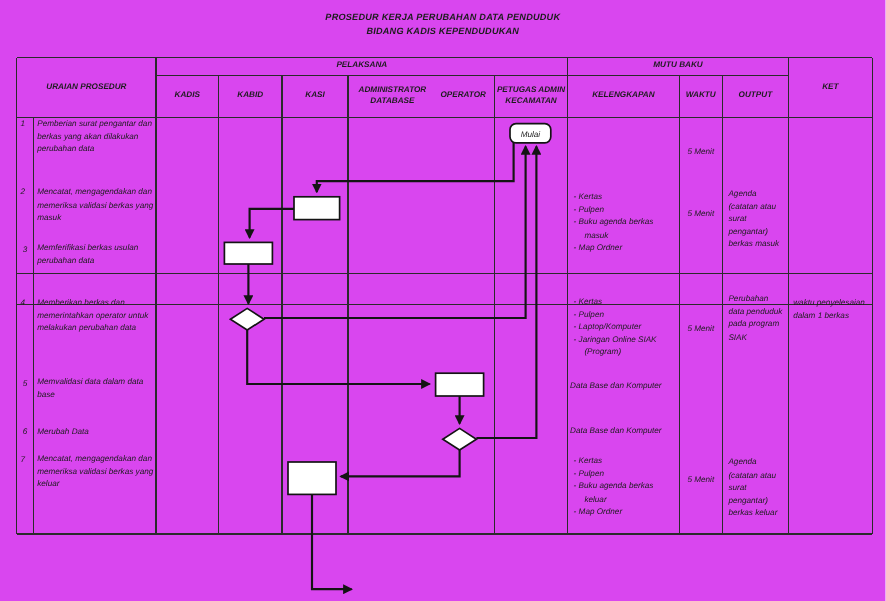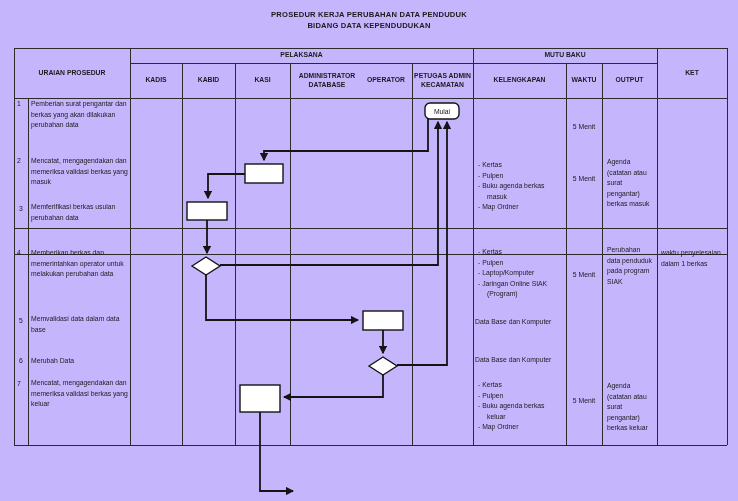--- a/index.html
+++ b/index.html
@@ -1,35 +1,35 @@
 <!DOCTYPE html>
 <html><head>
 <meta charset="utf-8">
 <style>
   html,body{margin:0;padding:0;background:#ffffff;}
-  .page{position:relative;width:738px;height:501px;background:#c4b5fd;overflow:hidden;
-        font-family:"Liberation Sans",sans-serif;color:#1c1c1c;}
+  .page{position:relative;width:738px;height:501px;background:#d946ef;overflow:hidden;
+        font-family:"Liberation Sans",sans-serif;color:#1c1c1c;font-style:italic;}
   .t{position:absolute;font-size:6.8px;line-height:10.5px;color:#1c1c1c;}
   .ctr{text-align:center;}
   .hcell{position:absolute;display:flex;align-items:center;justify-content:center;
          font-size:6.8px;line-height:8.5px;font-weight:bold;text-align:center;}
   .bullet{padding-left:9px;text-indent:-9px;}
   .title-block{position:absolute;top:9px;left:0;width:100%;text-align:center;}
   .title-block div{font-size:7.6px;line-height:11px;font-weight:bold;letter-spacing:.2px;}
   svg{position:absolute;top:0;left:0;}
   .svgtext{font-family:"Liberation Sans",sans-serif;font-size:6.8px;}
 </style>
 </head>
 <body>
 
 <div class="page">
 
   <div class="title-block">
     <div>PROSEDUR KERJA PERUBAHAN DATA PENDUDUK</div>
-    <div>BIDANG DATA KEPENDUDUKAN</div>
+    <div>BIDANG KADIS KEPENDUDUKAN</div>
   </div>
 
   <svg width="738" height="501" viewBox="0 0 738 501">
     <defs>
       <marker id="ah" viewBox="0 0 10 10" refX="8.5" refY="5" markerWidth="4.6" markerHeight="4.6" orient="auto-start-reverse">
         <path d="M0,0 L10,5 L0,10 z" fill="#141414"></path>
       </marker>
     </defs>
 
     <g stroke="#2b2b2b" stroke-width="1" shape-rendering="crispEdges">

